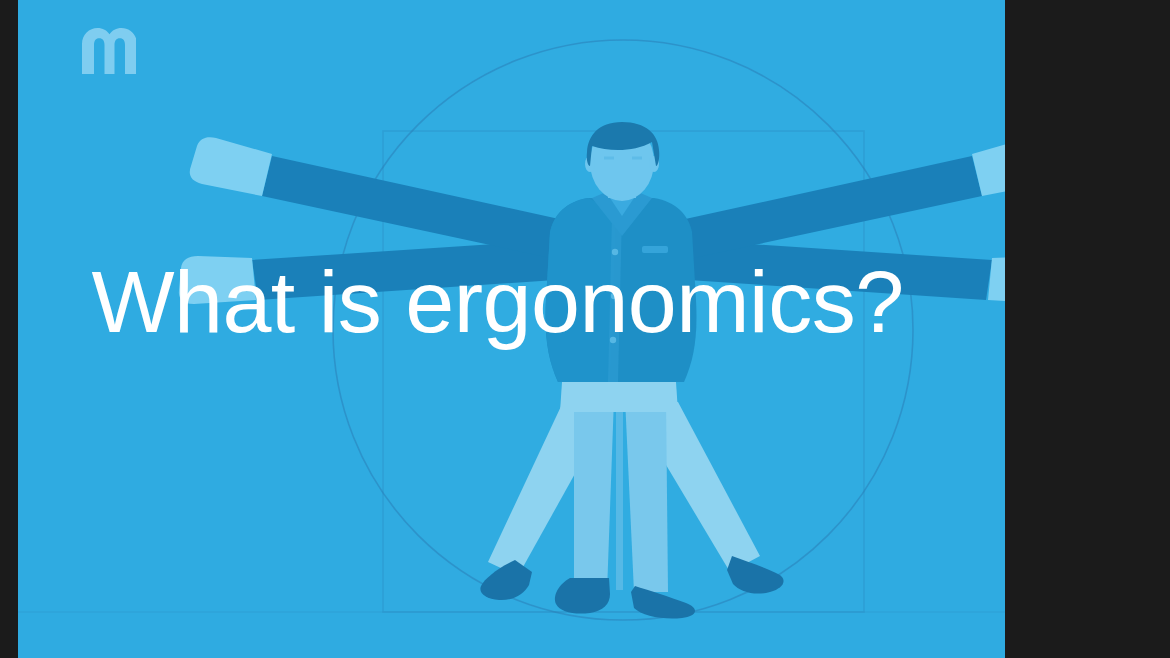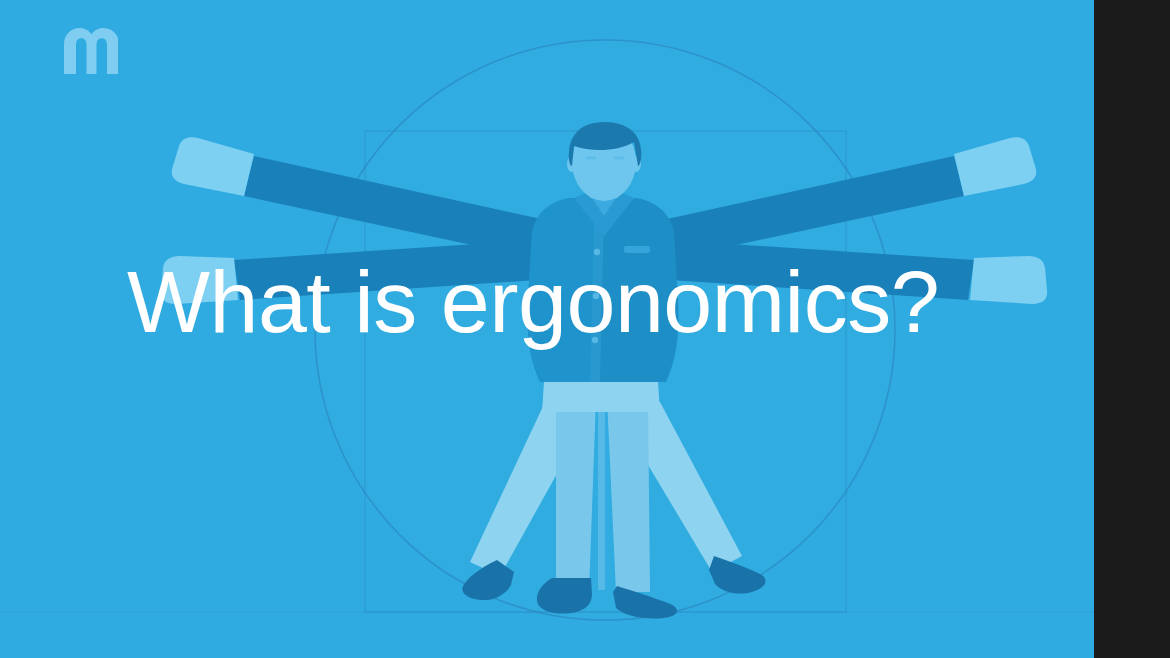--- a/index.html
+++ b/index.html
@@ -3,25 +3,26 @@
 <meta charset="utf-8">
 <title>What is ergonomics?</title>
 <style>
   html, body {
     margin: 0;
     padding: 0;
     background: #1b1b1b;
   }
   #stage {
     position: relative;
-    width: 1094px;
+    width: 987px;
     height: 658px;
     overflow: hidden;
     background: #a16207;
     font-family: "Liberation Sans", sans-serif;
+    margin-left: 18px;
   }
   
   .bg-base {
     position: absolute;
     inset: 0;
     background: #2fabe1;
   }
   
   .illustration {
     position: absolute;

